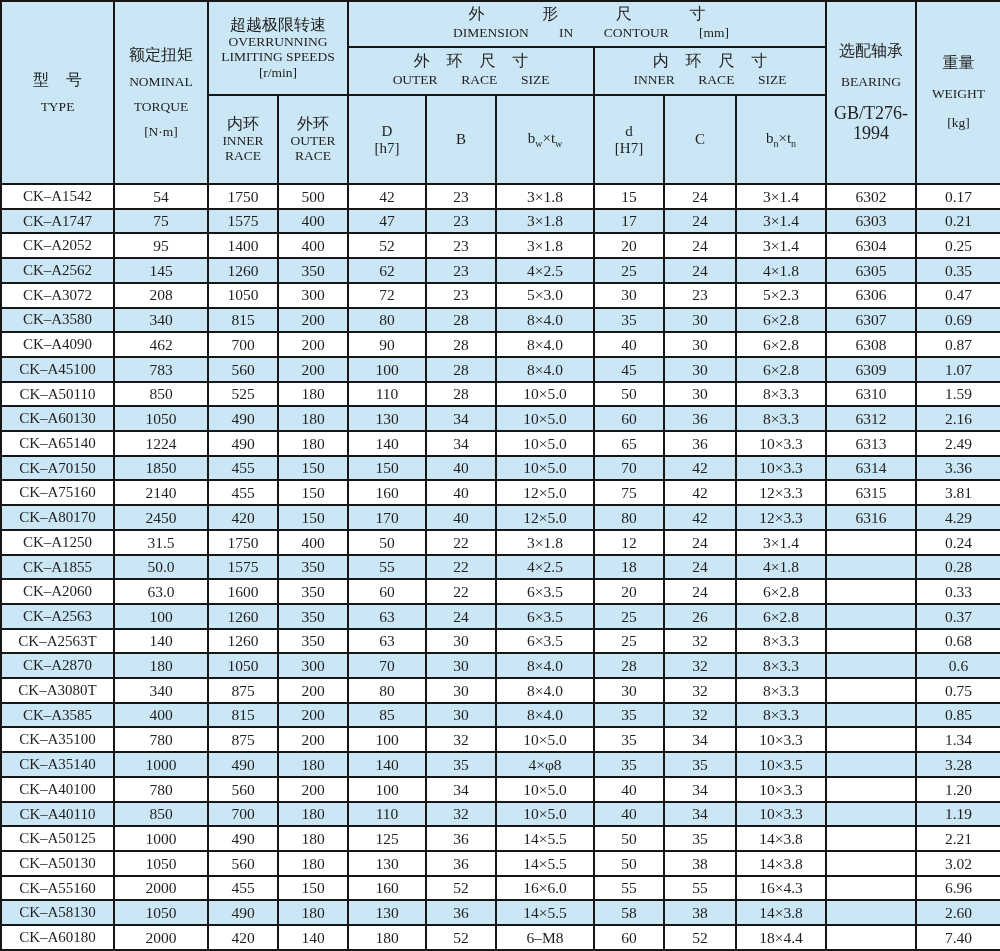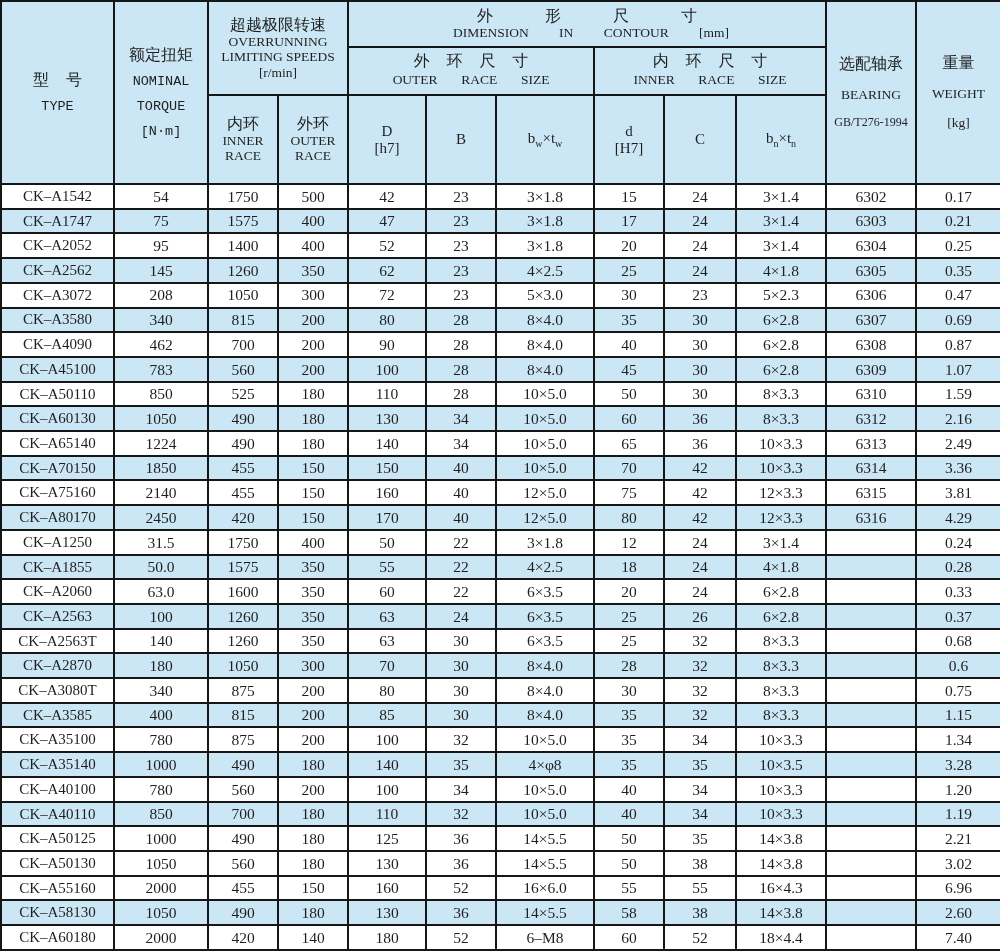--- a/index.html
+++ b/index.html
@@ -38,27 +38,27 @@
   .hrow2 { height: 48px; }
   .hrow3 { height: 89px; padding-left: 10px; }
 
   .stack {
     display: flex; flex-direction: column;
     align-items: center; justify-content: center;
     height: 100%;
   }
   .zh   { font-size: 16px; }
   .en   { font-size: 13.5px; }
-  .en-sm{ font-size: 12px; }
+  .en-sm{ font-size: 18px; }
   .g6  > * + * { }
-  .g10 > * + * { margin-top: 10px; font-family: Liberation Mono, monospace; }
+  .g10 > * + * { margin-top: 10px; }
   .g14 > * + * { margin-top: 14px; }
 
   .sp-type { word-spacing: 0.8em; }
-  .sp-dim-zh { word-spacing: 3em; }
+  .sp-dim-zh { word-spacing: 3em; font-family: Liberation Mono, monospace; }
   .sp-dim-en { word-spacing: 2em; margin-left: 8px; }
   .sp-size-zh { word-spacing: 0.45em; font-family: Liberation Mono, monospace; }
   .sp-size-en { word-spacing: 1.5em; }
 
   .leaf { font-size: 15px; }
   .leaf sub { font-size: 10px; }
   .c-type { font-size: 15px; }
 </style>
 </head>
 <body>
@@ -480,21 +480,21 @@
     <td>400</td>
     <td>815</td>
     <td>200</td>
     <td>85</td>
     <td>30</td>
     <td>8×4.0</td>
     <td>35</td>
     <td>32</td>
     <td>8×3.3</td>
     <td></td>
-    <td>1.15</td>
+    <td>0.85</td>
   </tr>
       <tr>
     <td class="c-type">CK–A35100</td>
     <td>780</td>
     <td>875</td>
     <td>200</td>
     <td>100</td>
     <td>32</td>
     <td>10×5.0</td>
     <td>35</td>

